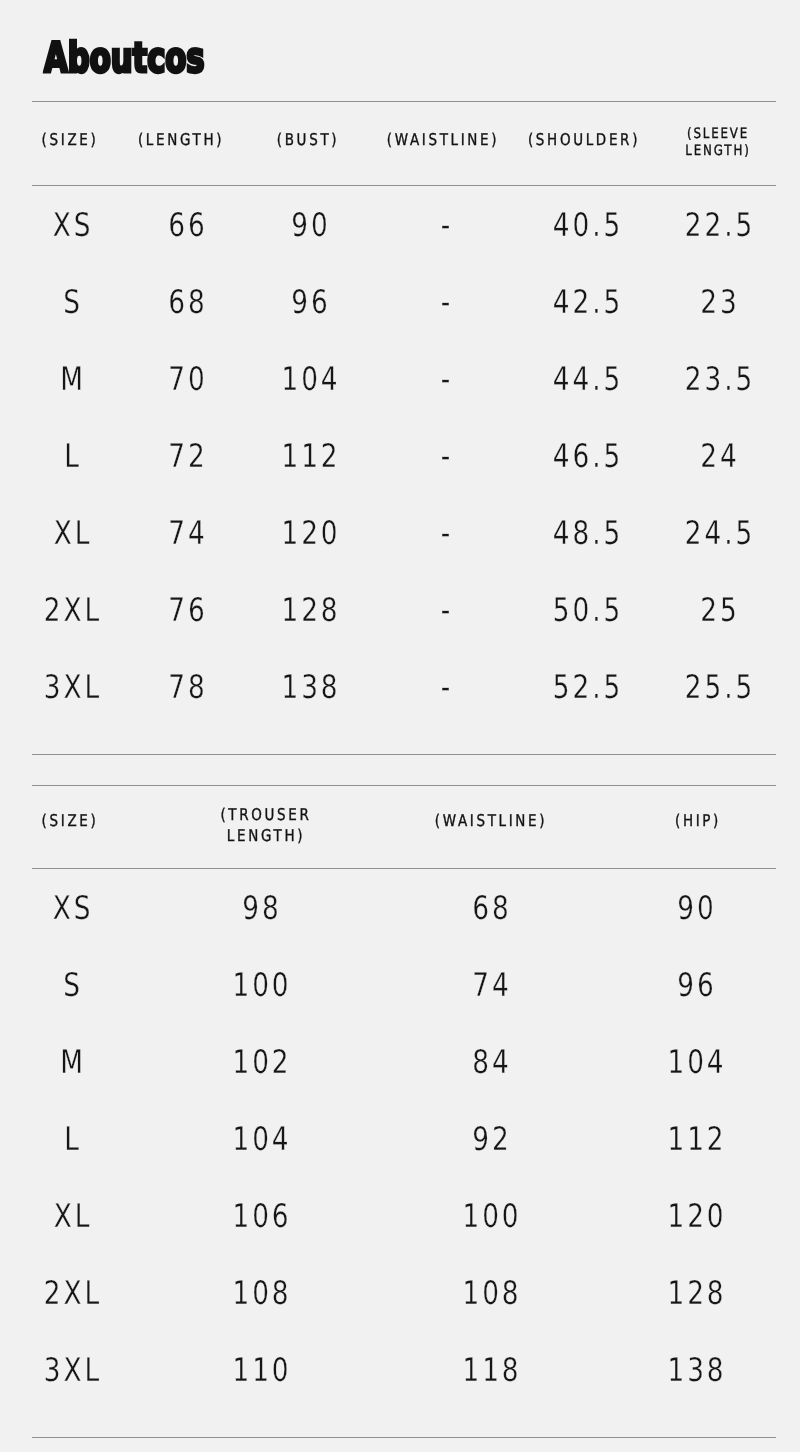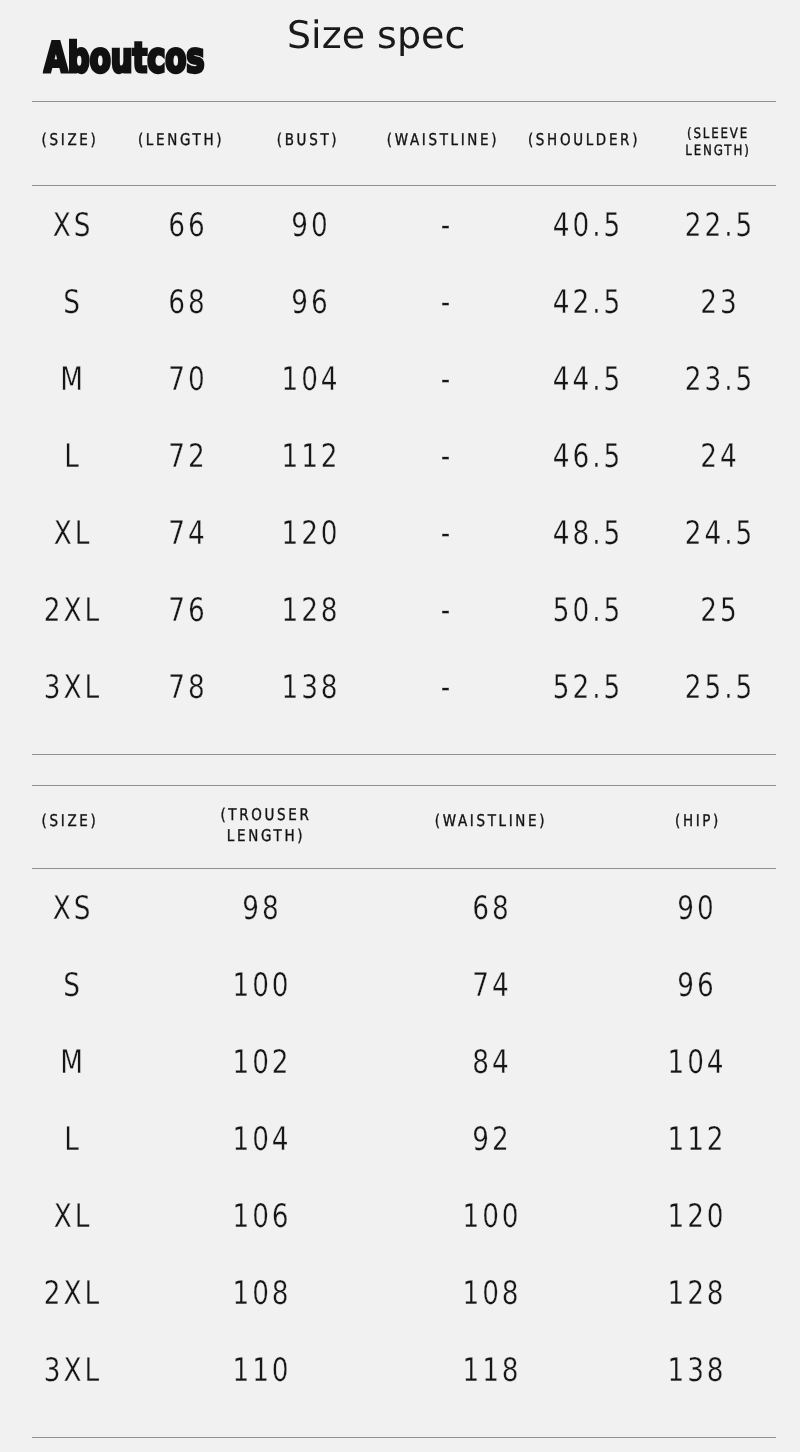--- a/index.html
+++ b/index.html
@@ -32,21 +32,20 @@
   .hcell.sleeve{white-space:normal;width:95px;line-height:17px;letter-spacing:2.0px;font-size:14.3px;}
   .dcell{font-size:32.5px;letter-spacing:3.3px;line-height:32px;text-align:center;
          -webkit-text-stroke:0.3px #f1f1f1;
          transform:translate3d(-50%,0,0) scaleX(0.9);}
 </style>
 </head>
 <body>
 
 <div class="page">
   <div class="brand">Aboutcos</div>
-  <div class="doc-title">Size spec</div>
   <div class="rule" style="top:101px"></div>
   <div class="rule" style="top:184.5px"></div>
   <div class="rule" style="top:753.5px"></div>
   <div class="rule" style="top:784.5px"></div>
   <div class="rule" style="top:867.5px"></div>
   <div class="rule" style="top:1436.5px"></div>
   <div class="table">
     <div class="header-row">
       <div class="cell hcell" style="left:69.8px;top:130px">(SIZE)</div>
       <div class="cell hcell" style="left:180.5px;top:130px">(LENGTH)</div>

